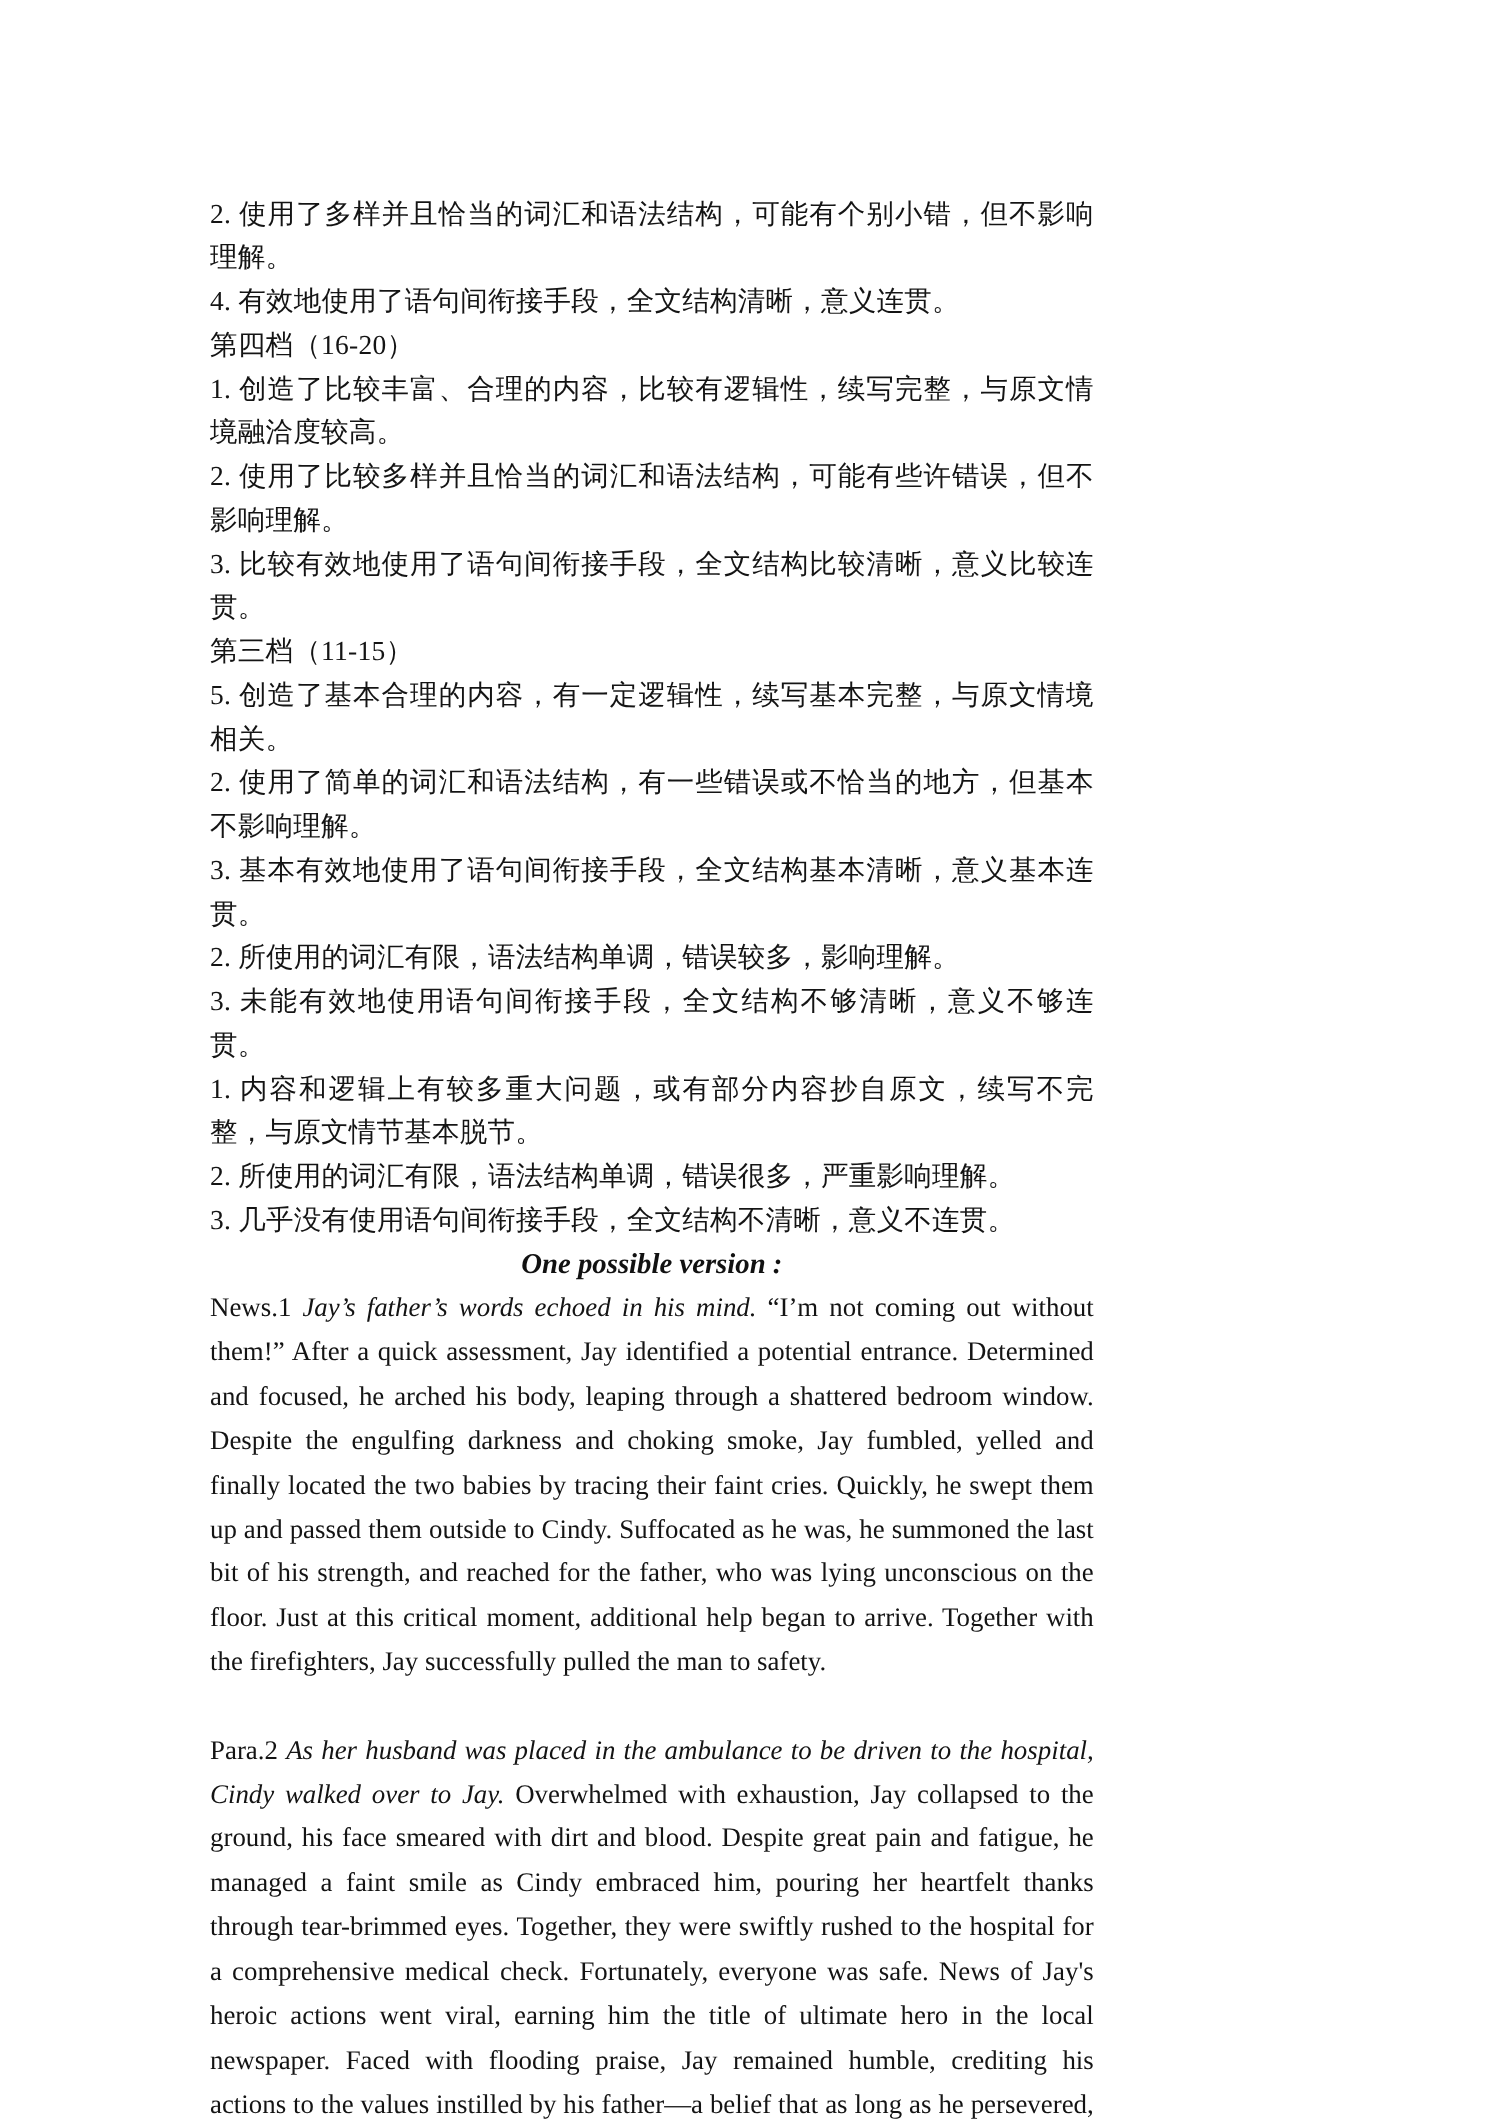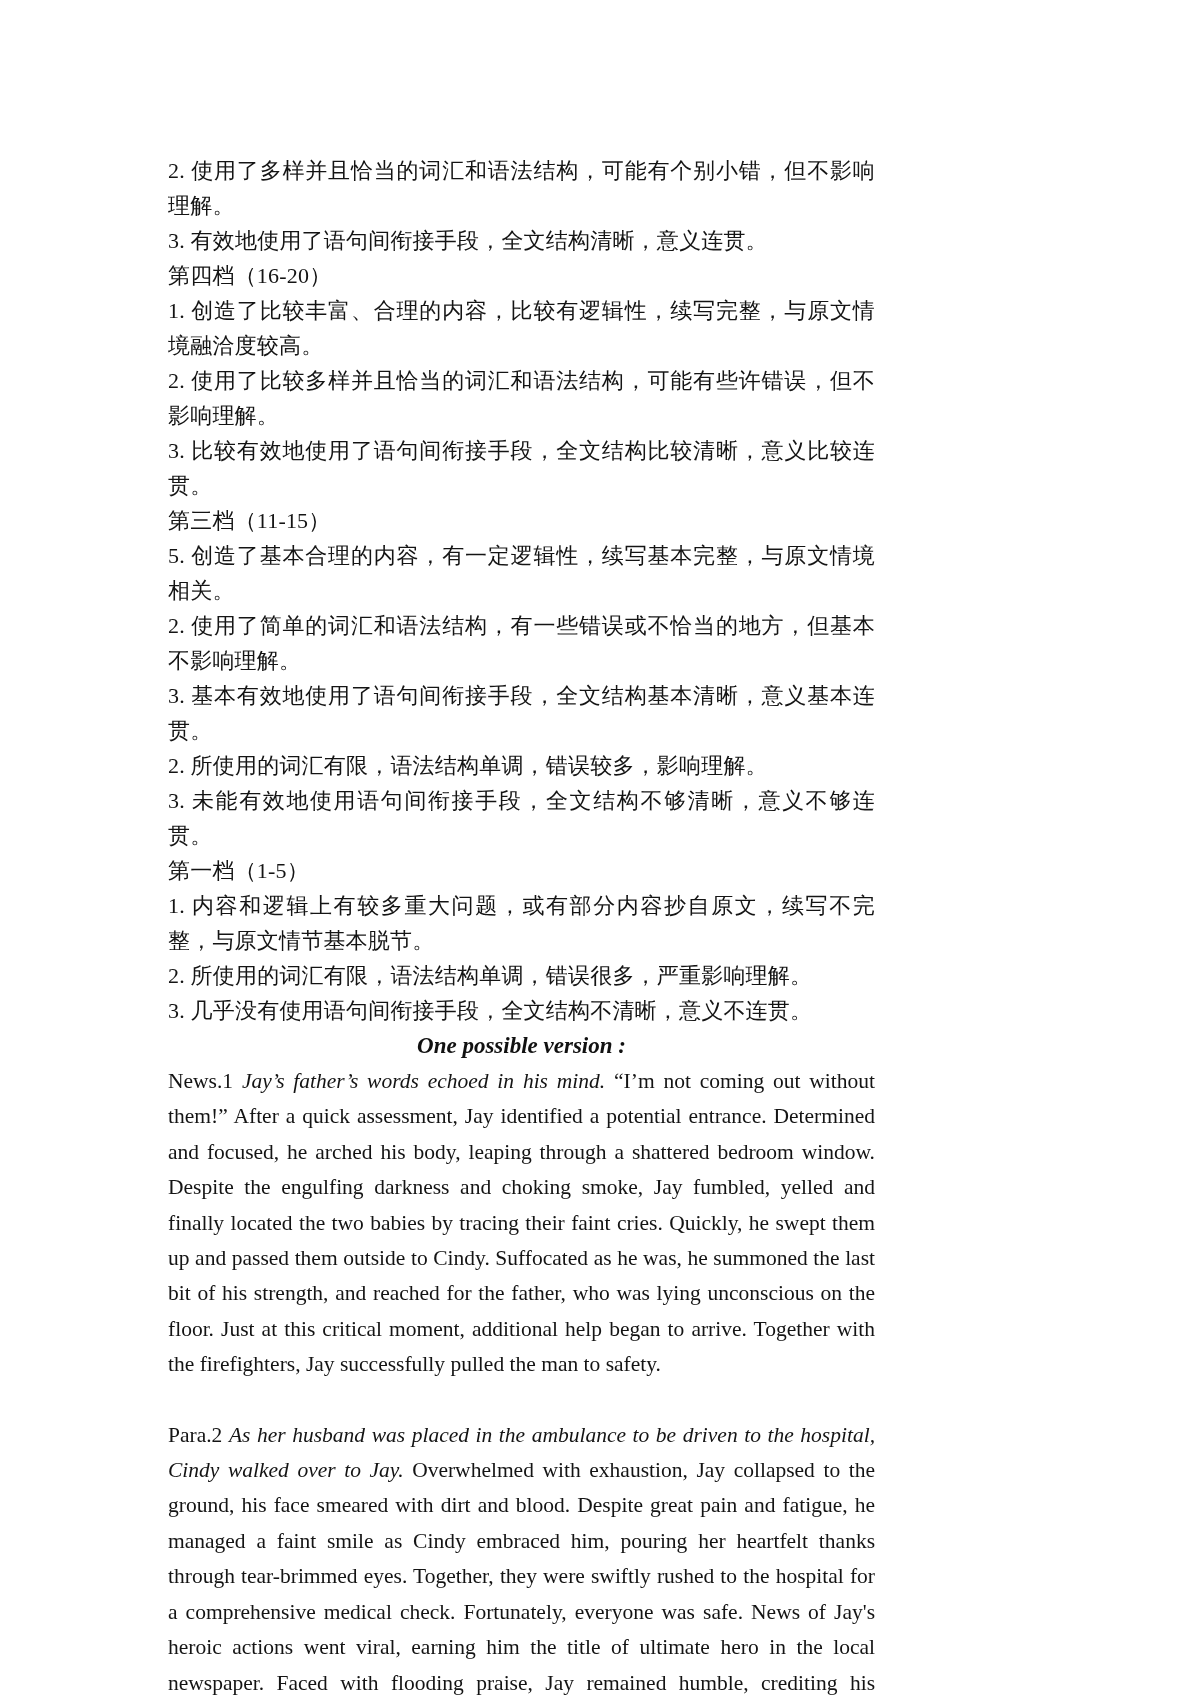--- a/index.html
+++ b/index.html
@@ -50,32 +50,31 @@
     font-style: italic;
   }
 </style>
 </head>
 <body>
 
 <div class="page">
 
   <section class="rubric">
     <p>2. 使用了多样并且恰当的词汇和语法结构，可能有个别小错，但不影响理解。</p>
-    <p>3. 有效地使用了语句间衔接手段，全文结构清晰，意义连贯。</p>
+    <p>4. 有效地使用了语句间衔接手段，全文结构清晰，意义连贯。</p>
     <p>第四档（16-20）</p>
     <p>1. 创造了比较丰富、合理的内容，比较有逻辑性，续写完整，与原文情境融洽度较高。</p>
     <p>2. 使用了比较多样并且恰当的词汇和语法结构，可能有些许错误，但不影响理解。</p>
     <p>3. 比较有效地使用了语句间衔接手段，全文结构比较清晰，意义比较连贯。</p>
     <p>第三档（11-15）</p>
     <p>5. 创造了基本合理的内容，有一定逻辑性，续写基本完整，与原文情境相关。</p>
     <p>2. 使用了简单的词汇和语法结构，有一些错误或不恰当的地方，但基本不影响理解。</p>
     <p>3. 基本有效地使用了语句间衔接手段，全文结构基本清晰，意义基本连贯。</p>
     <p>2. 所使用的词汇有限，语法结构单调，错误较多，影响理解。</p>
     <p>3. 未能有效地使用语句间衔接手段，全文结构不够清晰，意义不够连贯。</p>
-    <p>第一档（1-5）</p>
     <p>1. 内容和逻辑上有较多重大问题，或有部分内容抄自原文，续写不完整，与原文情节基本脱节。</p>
     <p>2. 所使用的词汇有限，语法结构单调，错误很多，严重影响理解。</p>
     <p>3. 几乎没有使用语句间衔接手段，全文结构不清晰，意义不连贯。</p>
   </section>
 
   <section class="sample">
     <h2 class="version-heading">One possible version :</h2>
 
     <p class="eng-para">
       <span>News.1</span>

